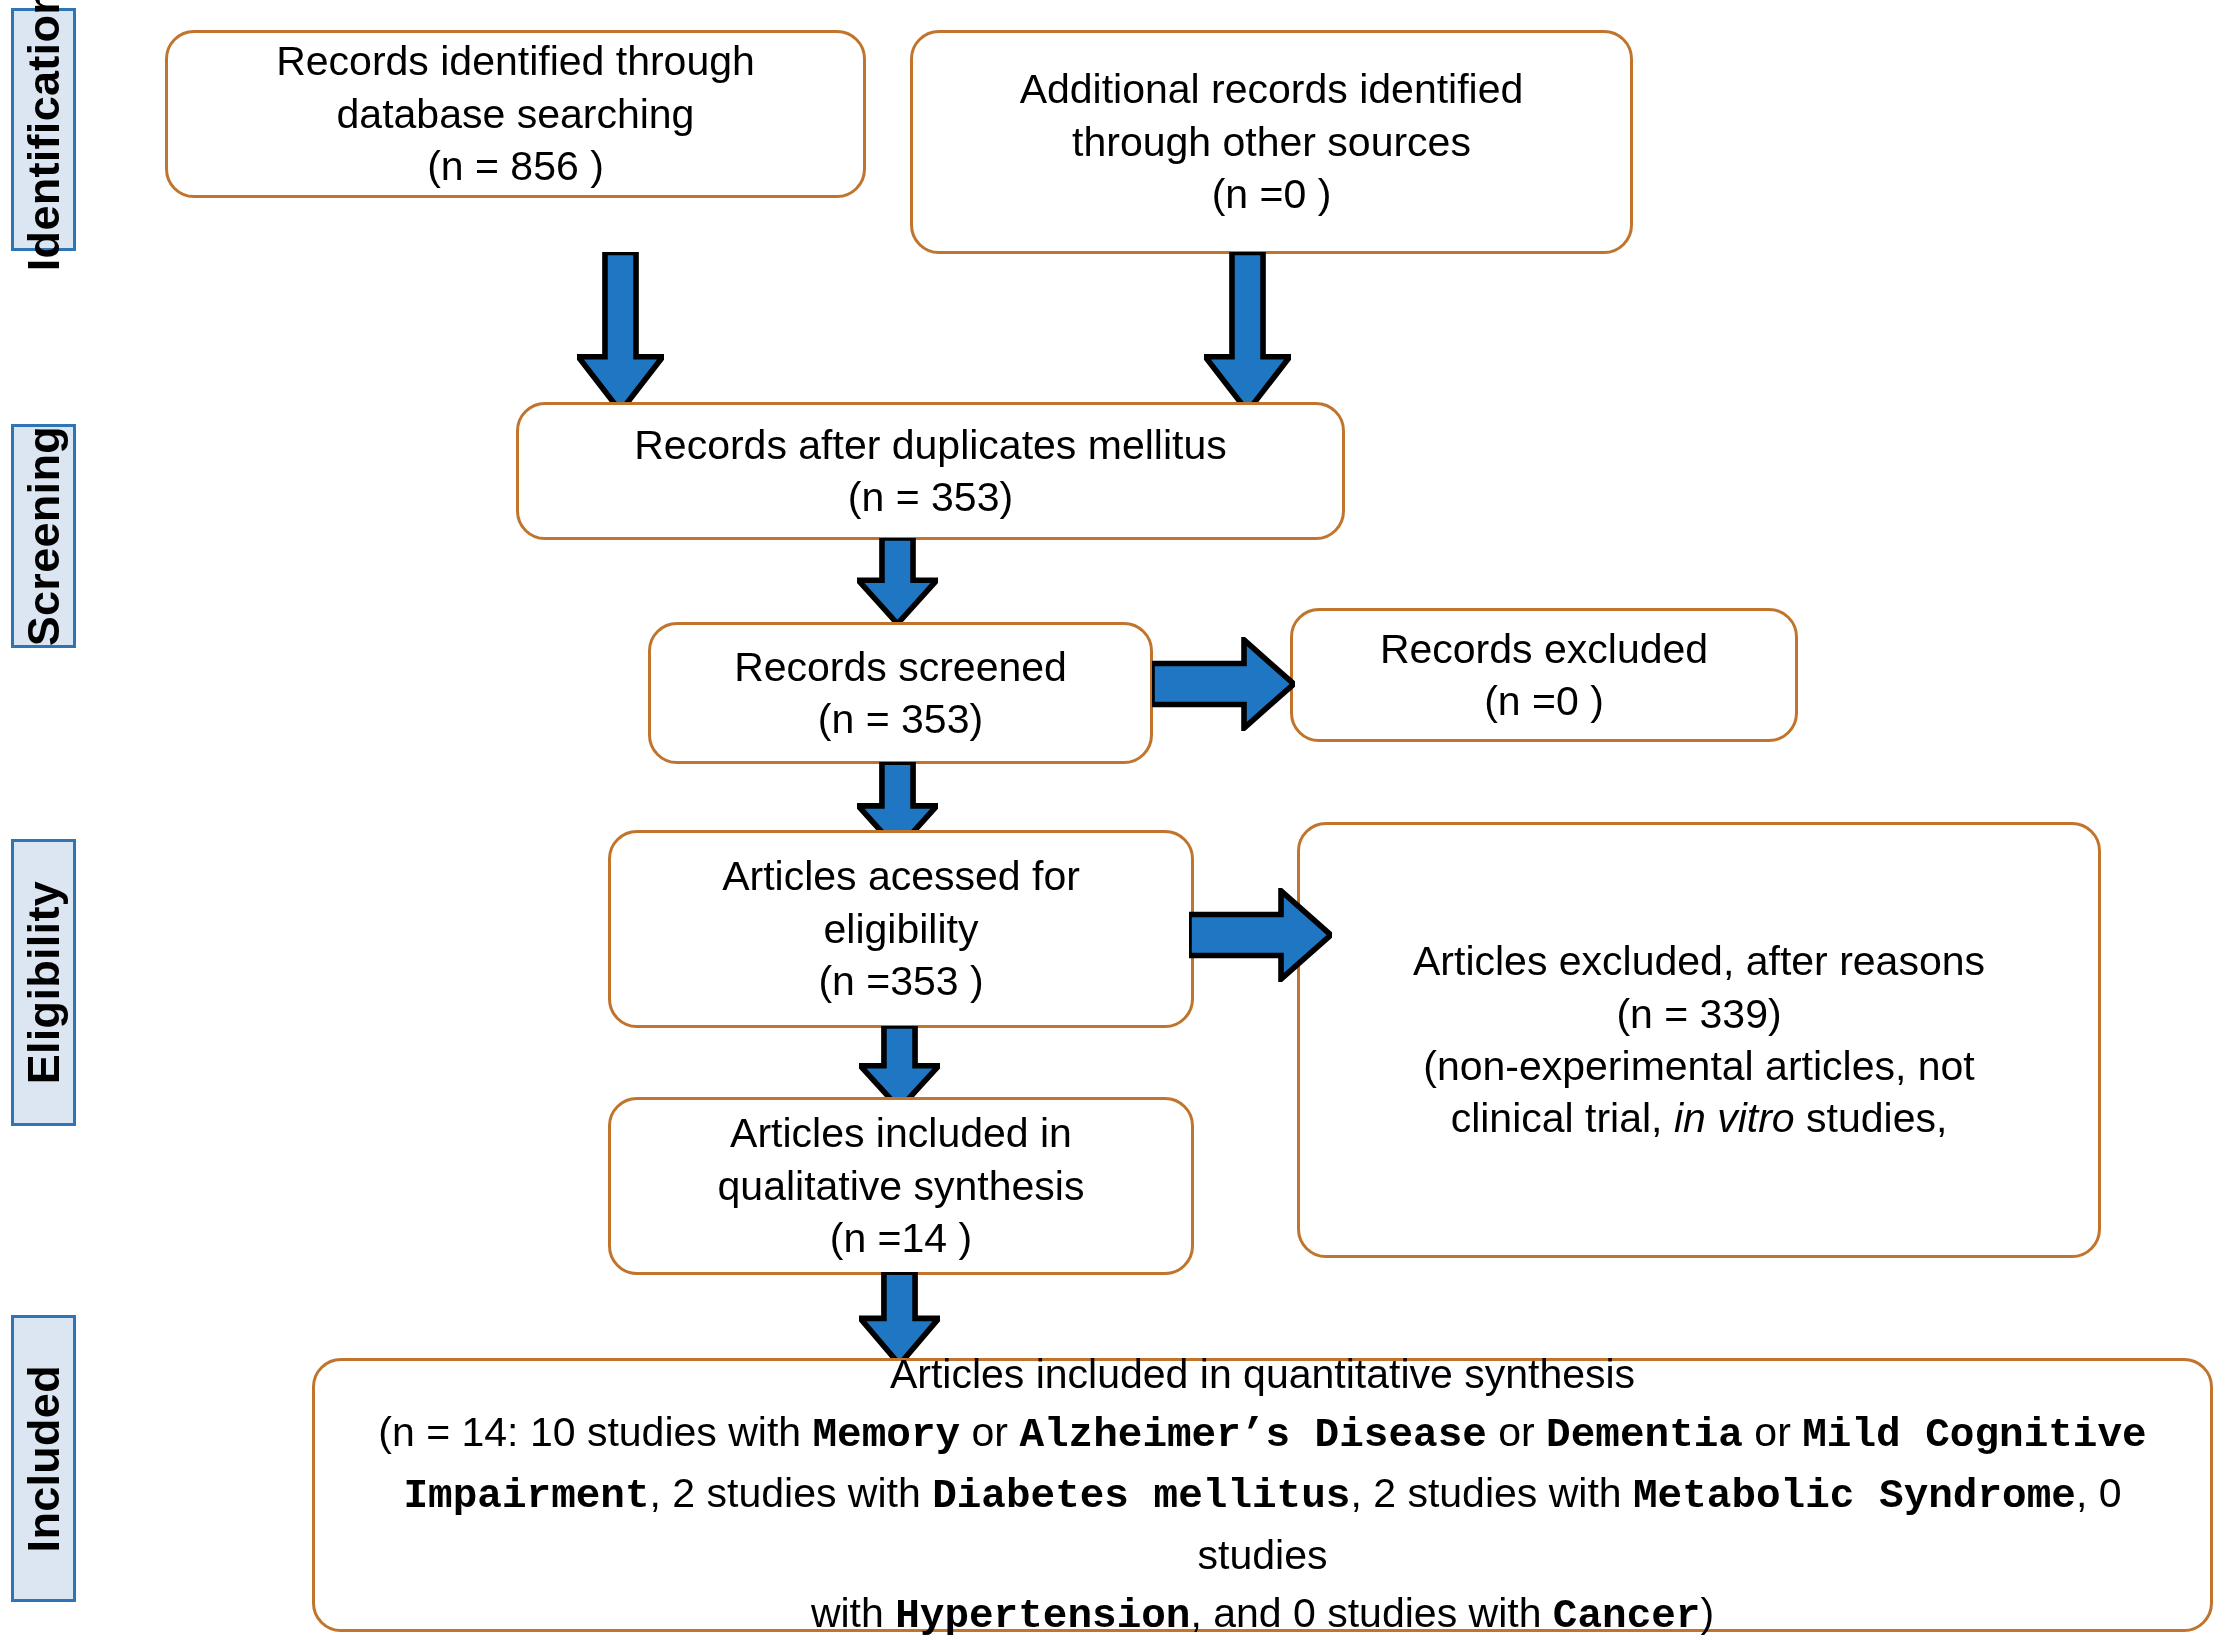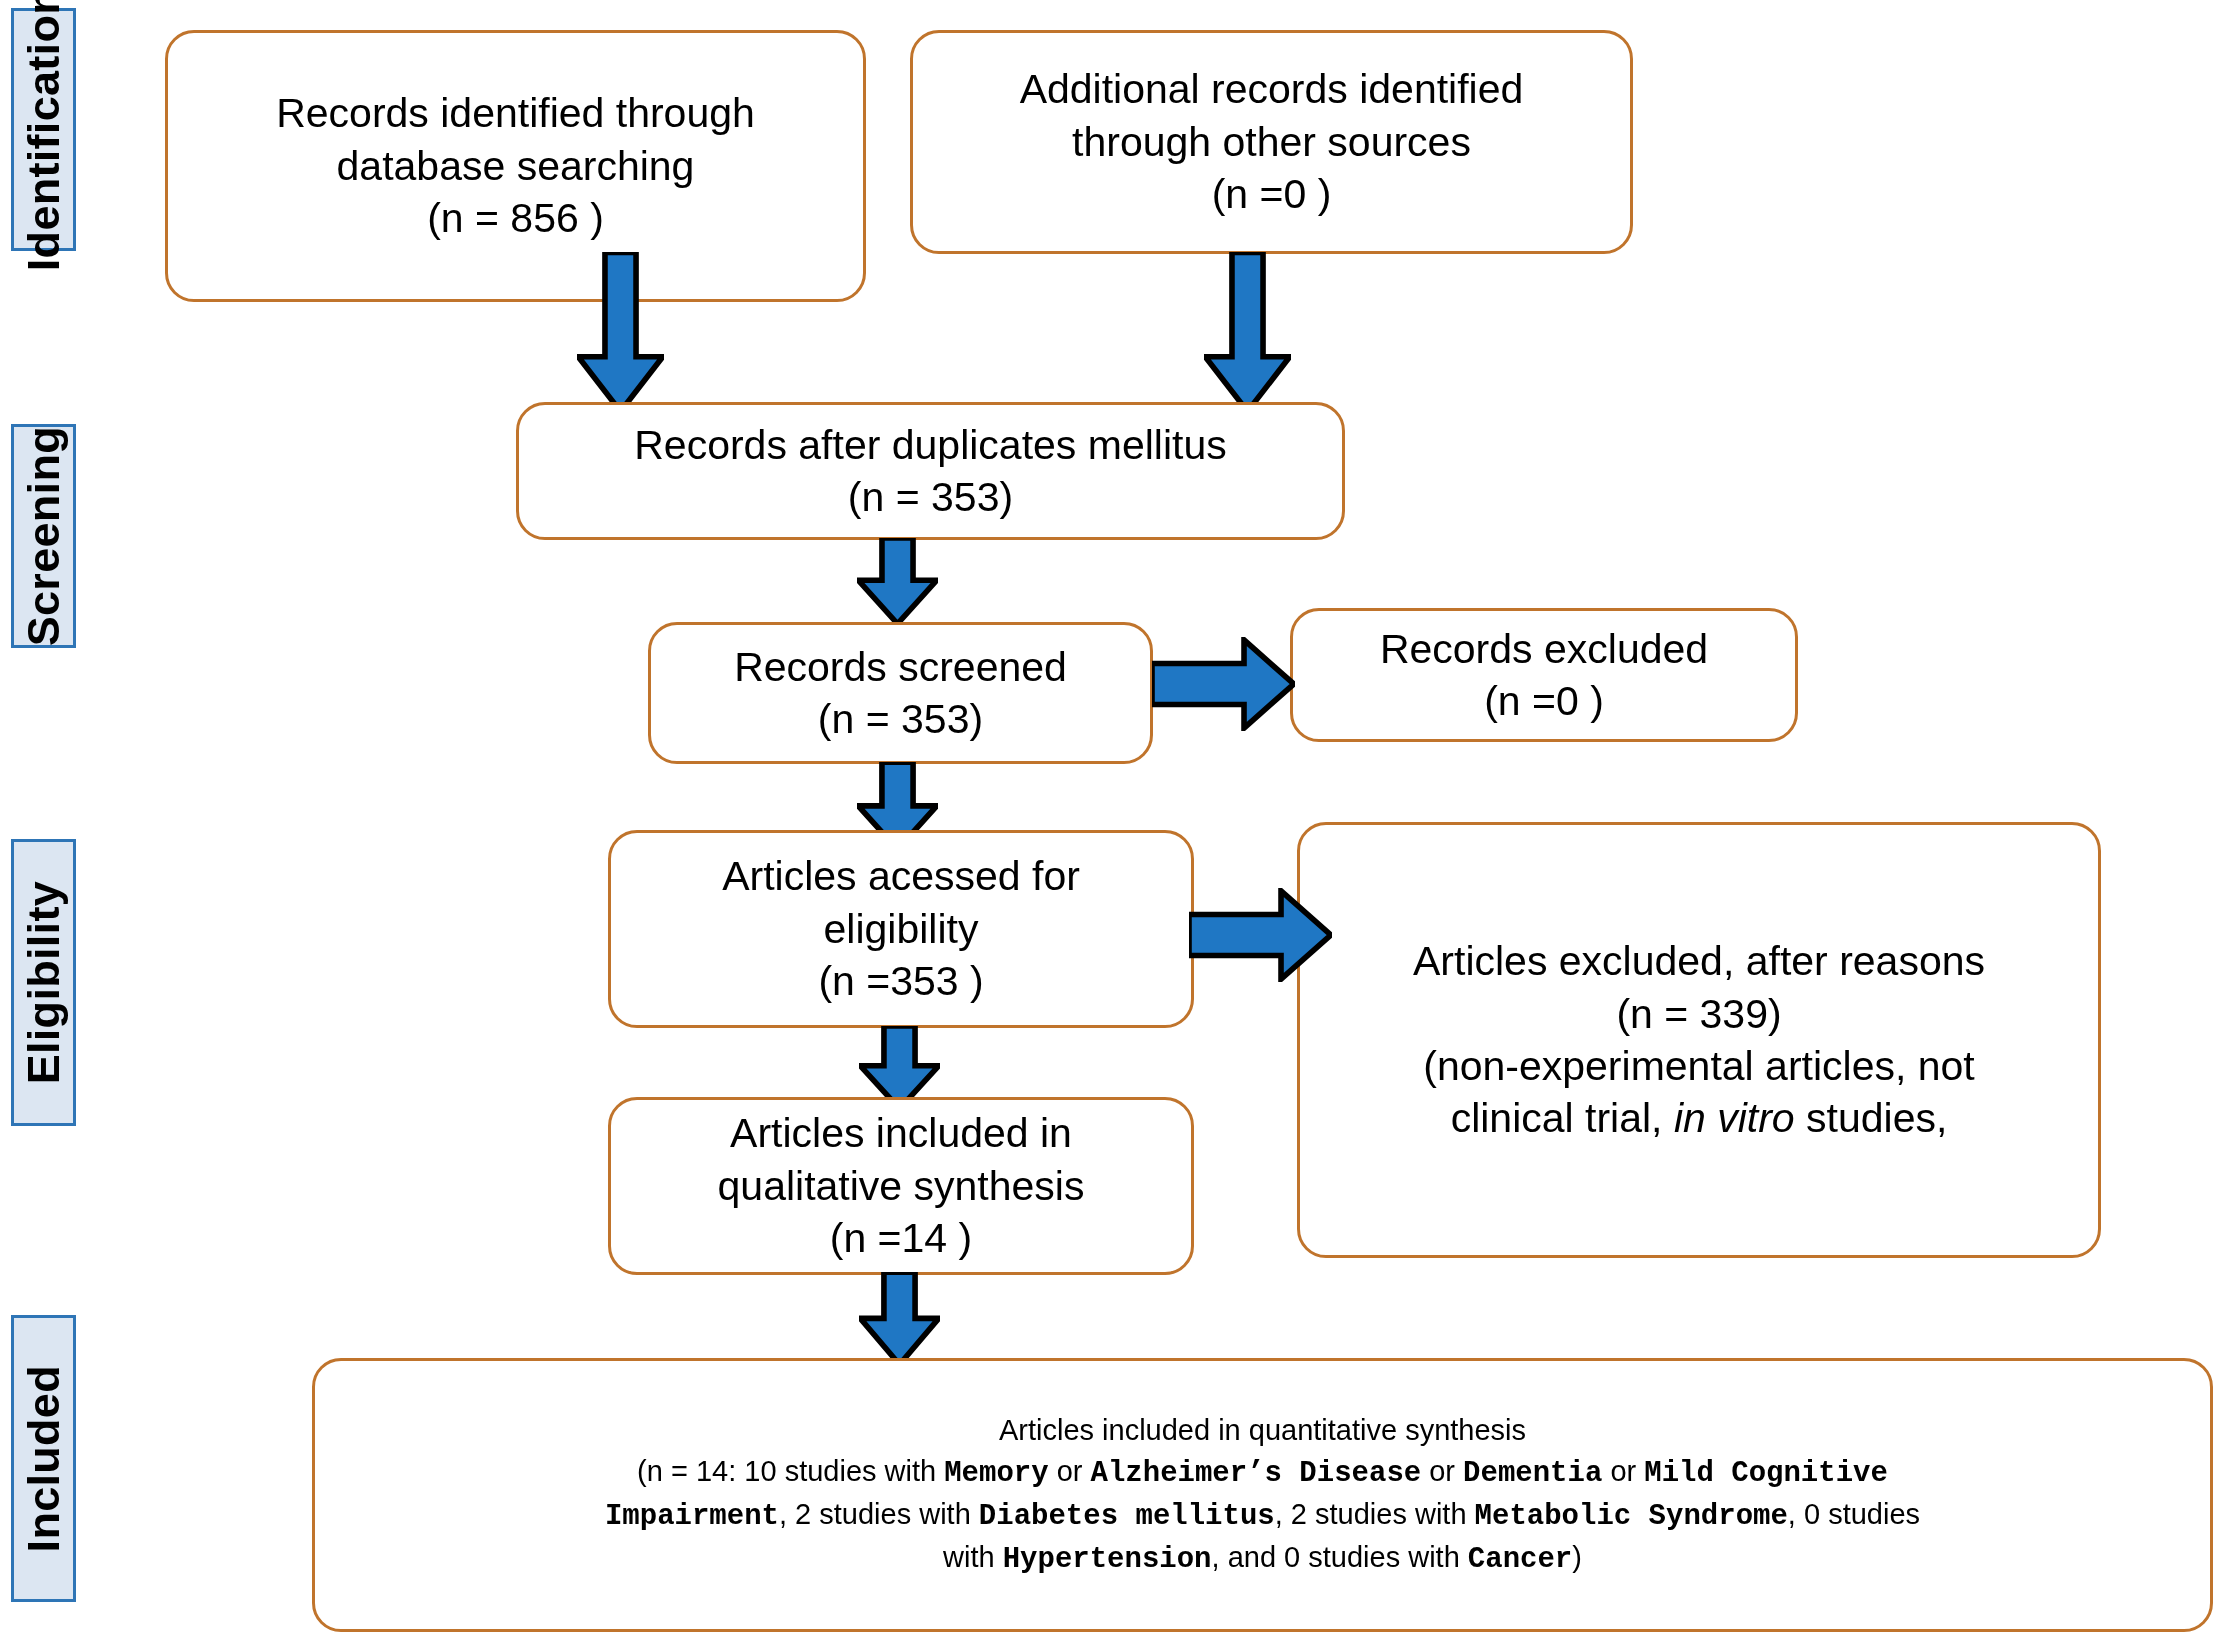--- a/index.html
+++ b/index.html
@@ -52,21 +52,21 @@
     justify-content: center;
     text-align: center;
     padding: 6.2px 15px;
   }
   .node .txt {
     font-size: 41px;
     line-height: 1.28;
     color: #000000;
   }
   .node.wide .txt {
-    font-size: 29px;
+    font-size: 41px;
     line-height: 1.42;
   }
   .italic { font-style: italic; }
   .b { font-weight: bold; font-family: Liberation Mono, monospace; }
 
   
   .arrow-down {
     position: absolute;
     display: block;
   }
@@ -89,21 +89,21 @@
   </div>
 
   <div class="stage-label" style="left:11.2px; top:839px; width:65px; height:287px;">
     <span>Eligibility</span>
   </div>
 
   <div class="stage-label" style="left:11.2px; top:1315px; width:65px; height:287px;">
     <span>Included</span>
   </div>
 
-  <div class="node" style="left:165px; top:30px; width:701px; height:272px;">
+  <div class="node" style="left:165px; top:30px; width:701px; height:168px;">
     <div class="txt">
       <div>Records identified through</div>
       <div>database searching</div>
       <div>(n = 856 )</div>
     </div>
   </div>
 
   <div class="node" style="left:910px; top:30px; width:723px; height:224px;">
     <div class="txt">
       <div>Additional records identified</div>

